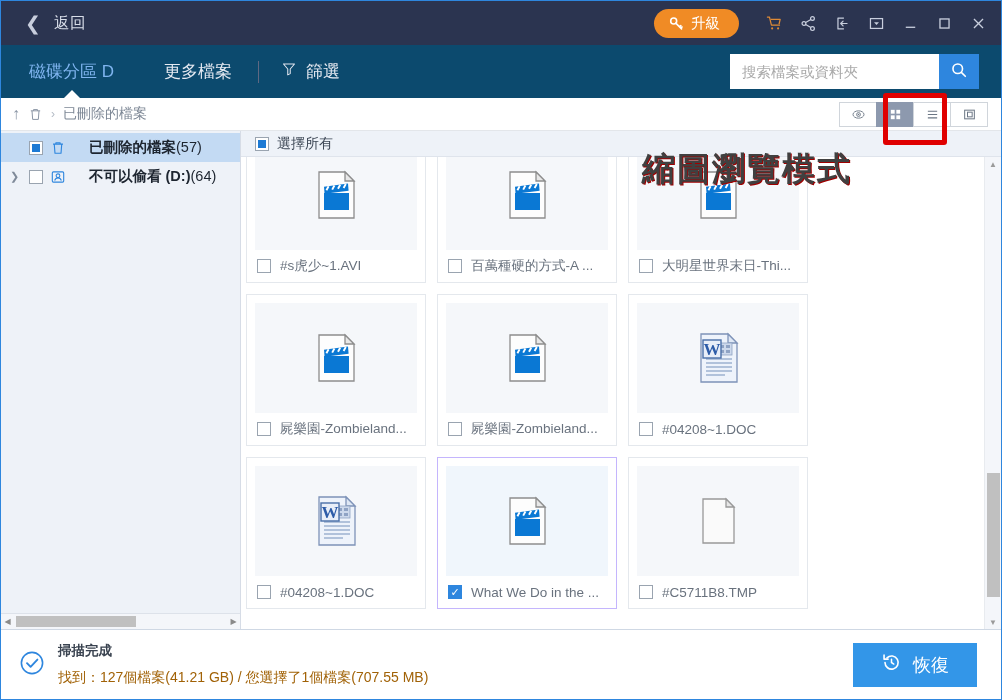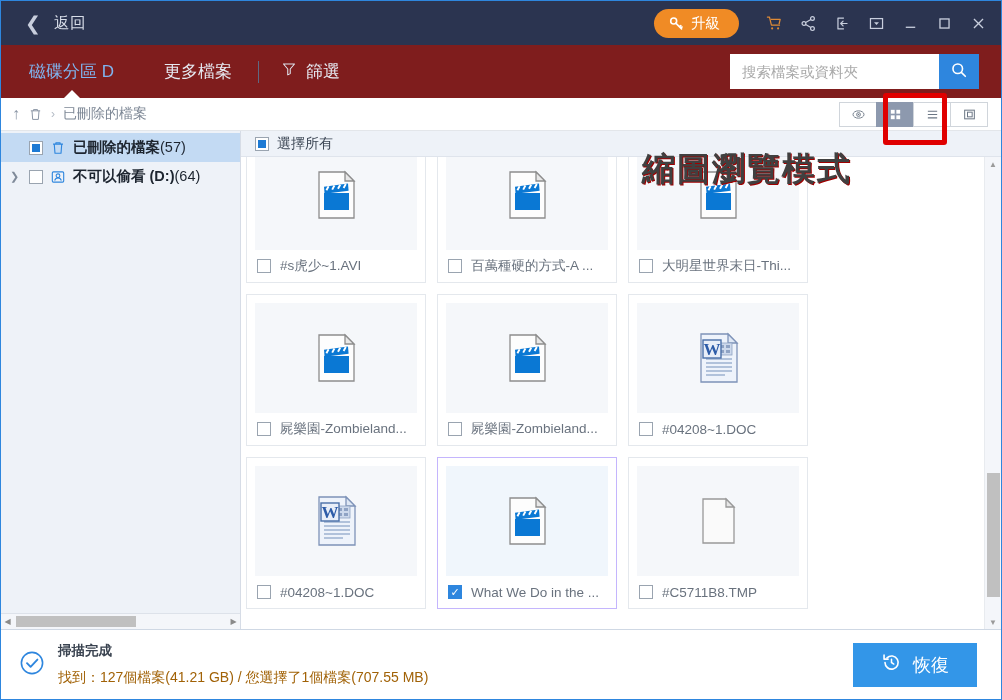--- a/index.html
+++ b/index.html
@@ -46,21 +46,21 @@
   .tb-icon {
     width: 34px; height: 34px;
     display: flex; align-items: center; justify-content: center;
     cursor: pointer;
   }
   .tb-icon svg { display: block; }
 
   
   .tabbar {
     height: 53px;
-    background: #7f1d1d;
+    background: #0c4a6e;
     display: flex;
     align-items: center;
     flex: 0 0 53px;
     padding-left: 24px;
     position: relative;
   }
   .tab {
     font-size: 17px;
     color: #e6eaf2;
     padding: 0 4px;
@@ -170,21 +170,21 @@
     width: 14px; height: 14px;
     border: 1px solid #9aa4b0;
     background: #fff;
     display: inline-flex; align-items: center; justify-content: center;
     flex: 0 0 14px;
   }
   .cbx.partial::after { content: ""; width: 8px; height: 8px; background: #1d7ad4; display: block; }
   .cbx.checked { background: #2e86de; border-color: #2e86de; }
   .cbx.checked::after { content: "✓"; color: #fff; font-size: 11px; line-height: 1; }
   .tree-icon { display: flex; align-items: center; }
-  .tree-label { white-space: nowrap; }
+  .tree-label { white-space: nowrap; margin-left: 16px; }
   .tree-label b { font-weight: 700; }
   .tree-label .cnt { font-weight: 400; }
   .hscroll {
     height: 16px;
     border-top: 1px solid #dde2ea;
     background: #f4f6fa;
     display: flex; align-items: center;
     position: relative;
   }
   .hs-arrow { width: 13px; text-align: center; color: #8a8a8a; font-size: 8px; }

